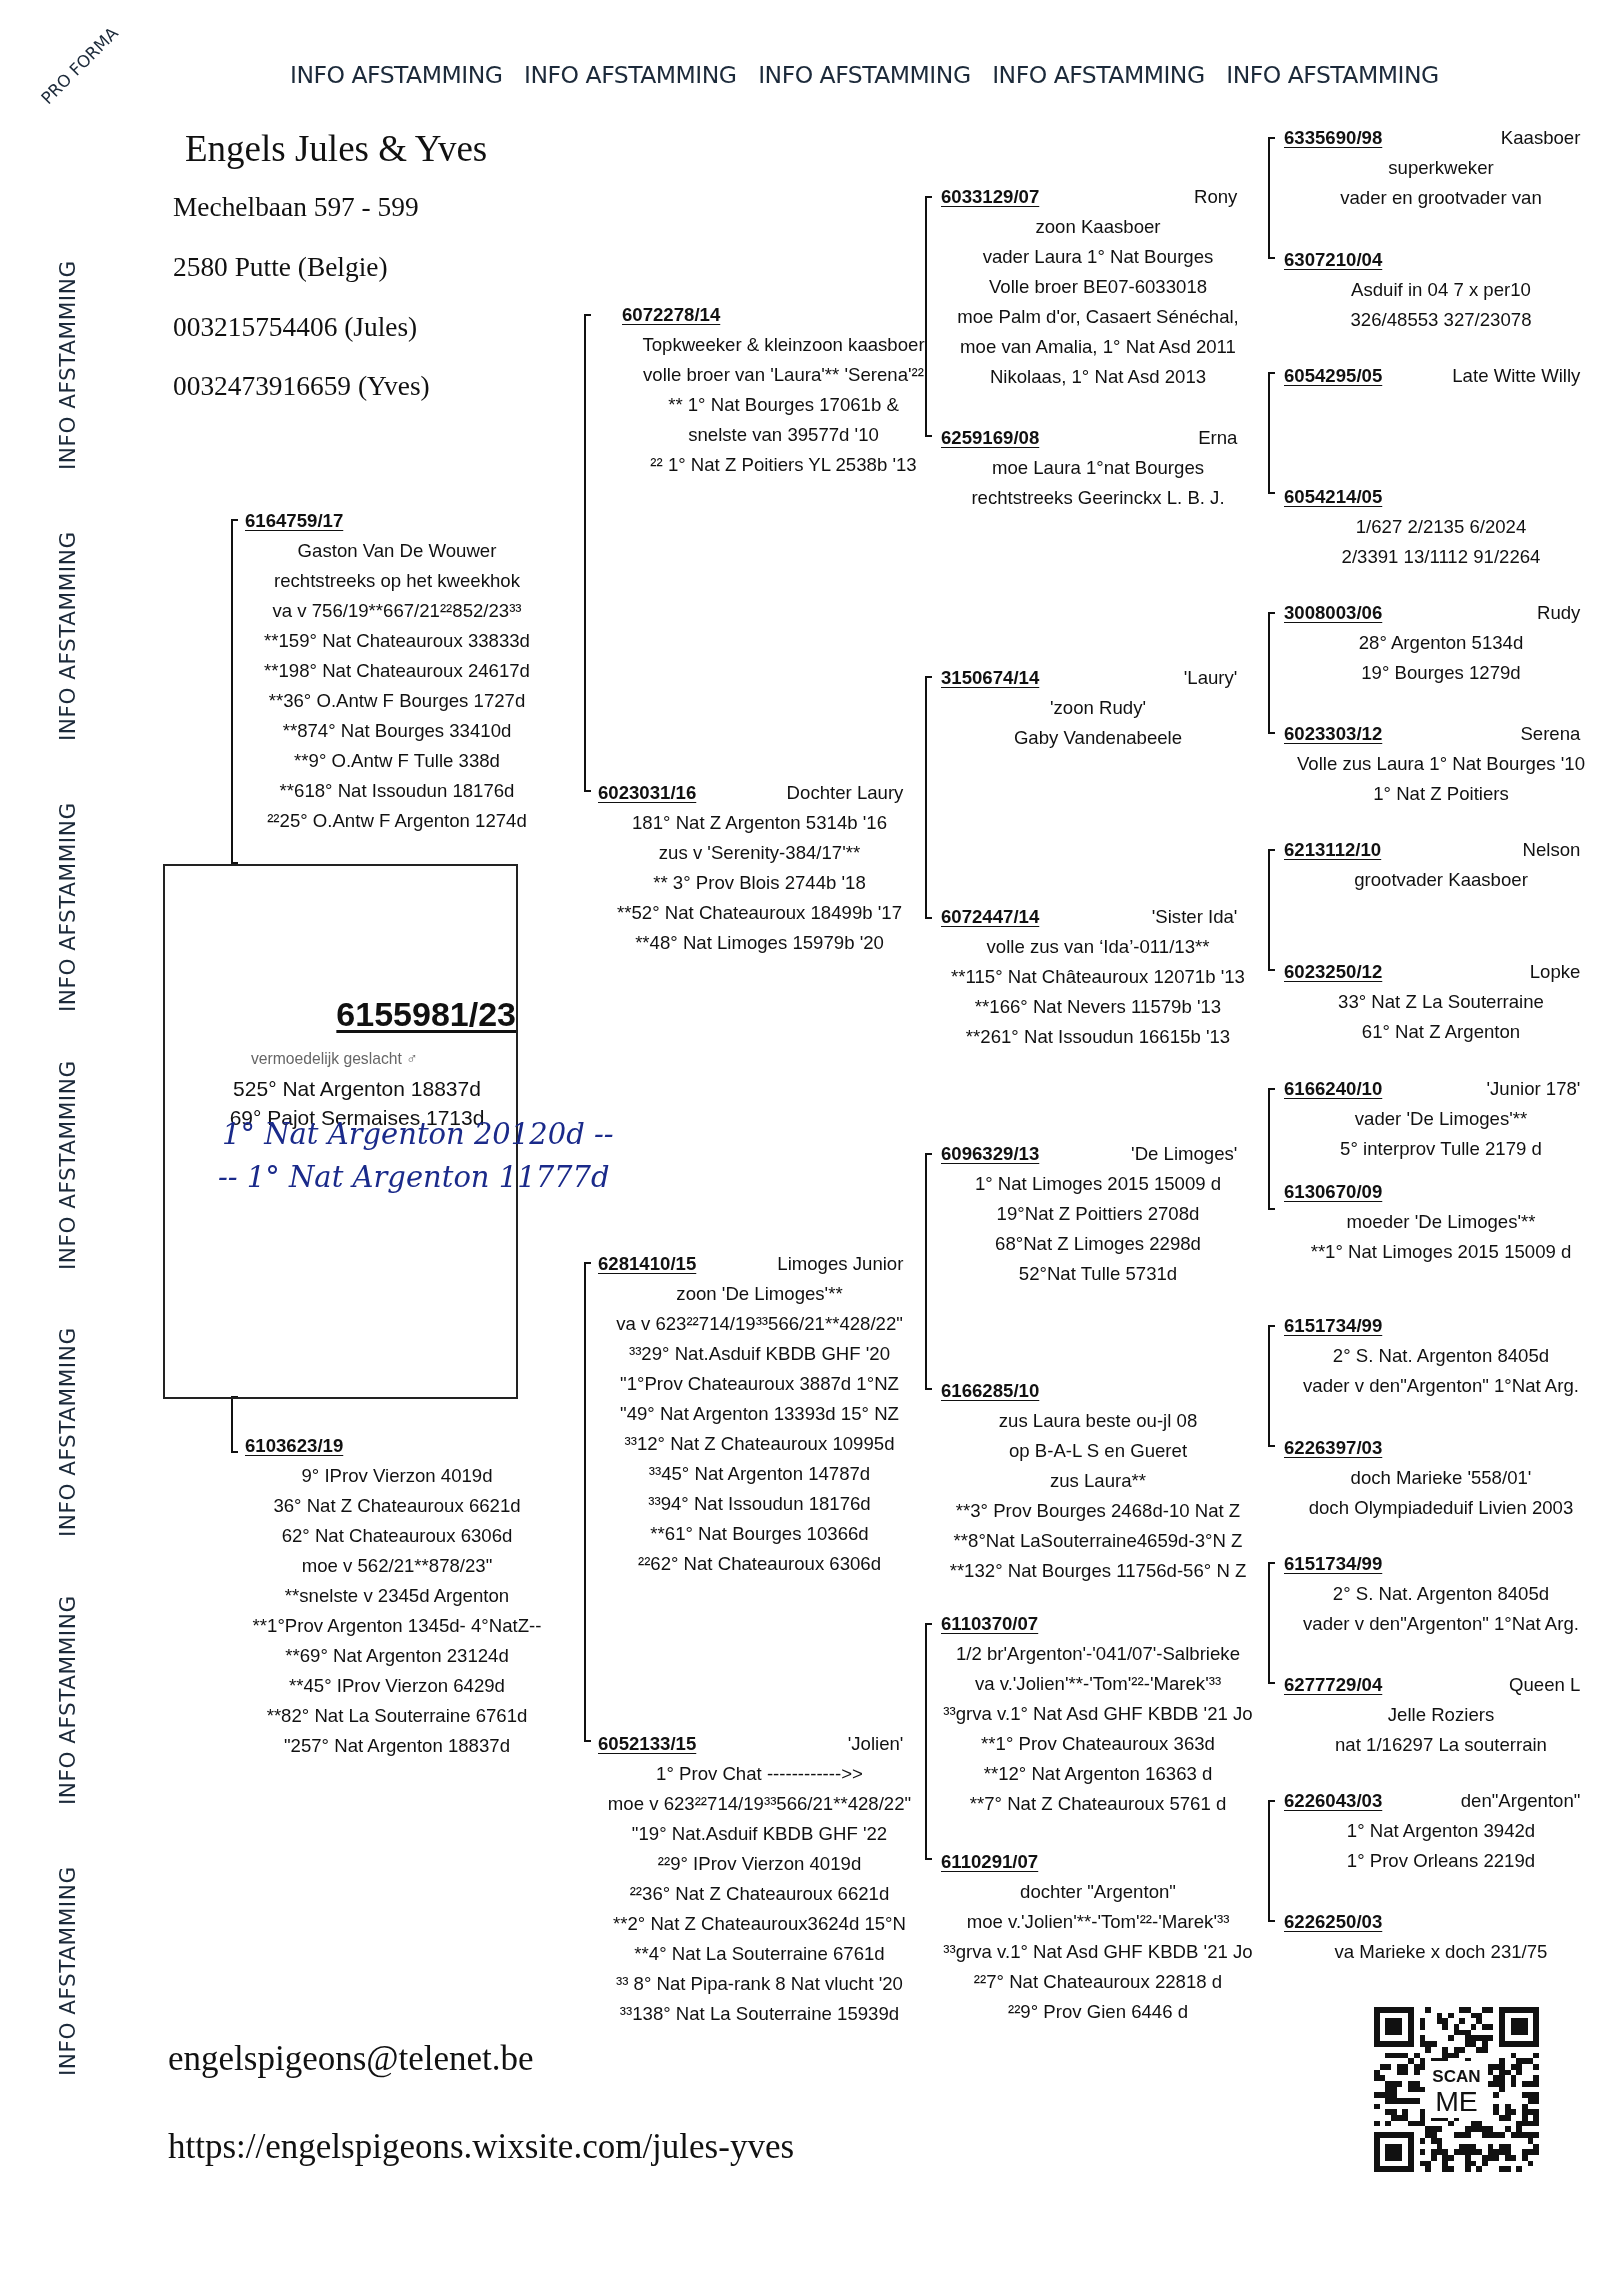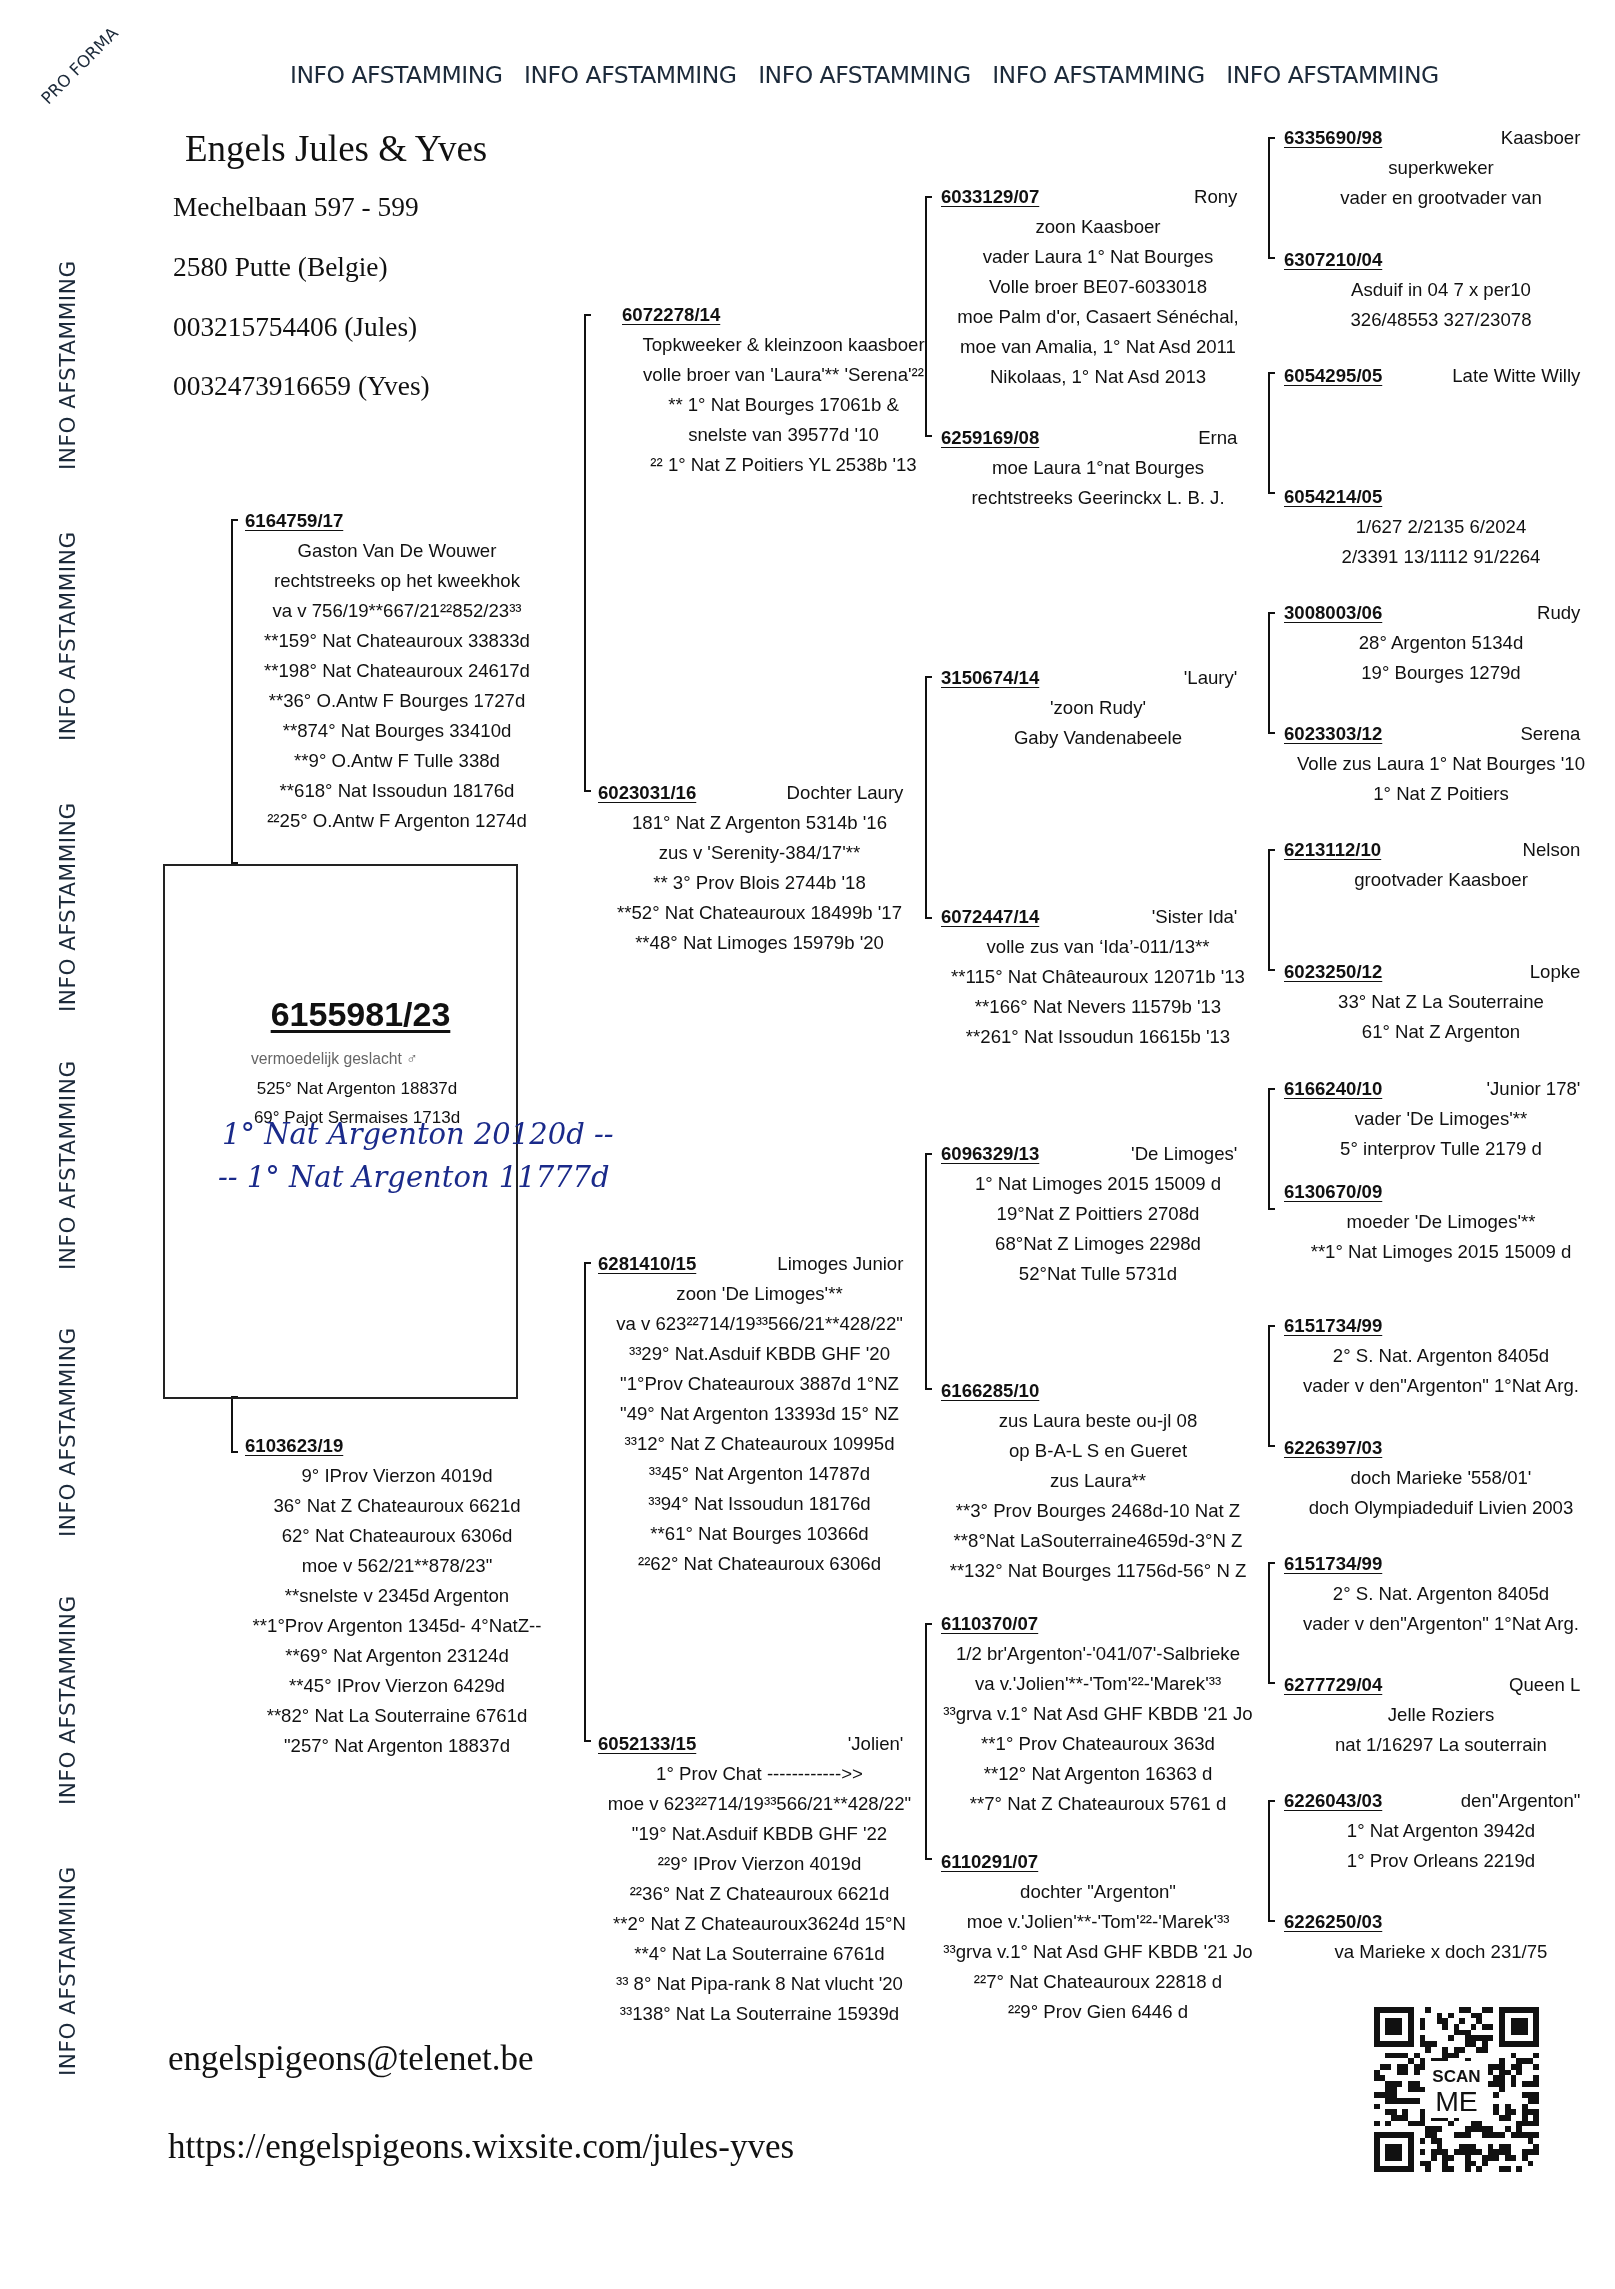--- a/index.html
+++ b/index.html
@@ -22,24 +22,24 @@
   .card{position:absolute;text-align:center;font-size:18.6px;line-height:30px;
         font-family:"Liberation Sans","DejaVu Sans",sans-serif;}
   .card .head{display:flex;justify-content:space-between;text-align:left;}
   .ring{font-weight:bold;text-decoration:underline;text-underline-offset:2.9px;}
   .card .name{padding-right:17.6px;}
   .bracket{position:absolute;border-left:2.5px solid #111;}
   .bracket::before,.bracket::after{content:"";position:absolute;left:-2.5px;width:7.8px;border-top:2.5px solid #111;}
   .bracket::before{top:0}.bracket::after{bottom:0}
   
   .subject-box{left:163px;top:864px;width:351px;height:531px;border:2.9px double #222;}
-  .subject-ring{position:absolute;left:0;right:0;top:129px;text-align:center;font-size:34px;
+  .subject-ring{position:absolute;left:0;right:0;top:129px;text-align:right;font-size:34px;
         font-weight:bold;text-decoration:underline;text-underline-offset:3.9px;padding-left:40px;}
   .subject-sex{position:absolute;left:43px;top:184px;font-size:15.7px;color:#666;margin-left:43px;}
-  .subject-res{position:absolute;left:45px;width:294px;font-size:17px;line-height:29px;text-align:center;}
+  .subject-res{position:absolute;left:45px;width:294px;font-size:21px;line-height:29px;text-align:center;}
   .handwrite{font-family:"DejaVu Serif",serif;font-style:italic;color:#1a2a8a;font-size:29px;white-space:nowrap;}
   .footer{left:168px;font-family:"Liberation Serif","DejaVu Serif",serif;font-size:35px;white-space:nowrap;}
   .qr{left:1372px;top:2007px;width:169px;height:165px;}
 </style>
 </head>
 <body>
 
 <div class="abs banner">
   <span>INFO AFSTAMMING</span><span>INFO AFSTAMMING</span><span>INFO AFSTAMMING</span><span>INFO AFSTAMMING</span><span>INFO AFSTAMMING</span>
 </div>

